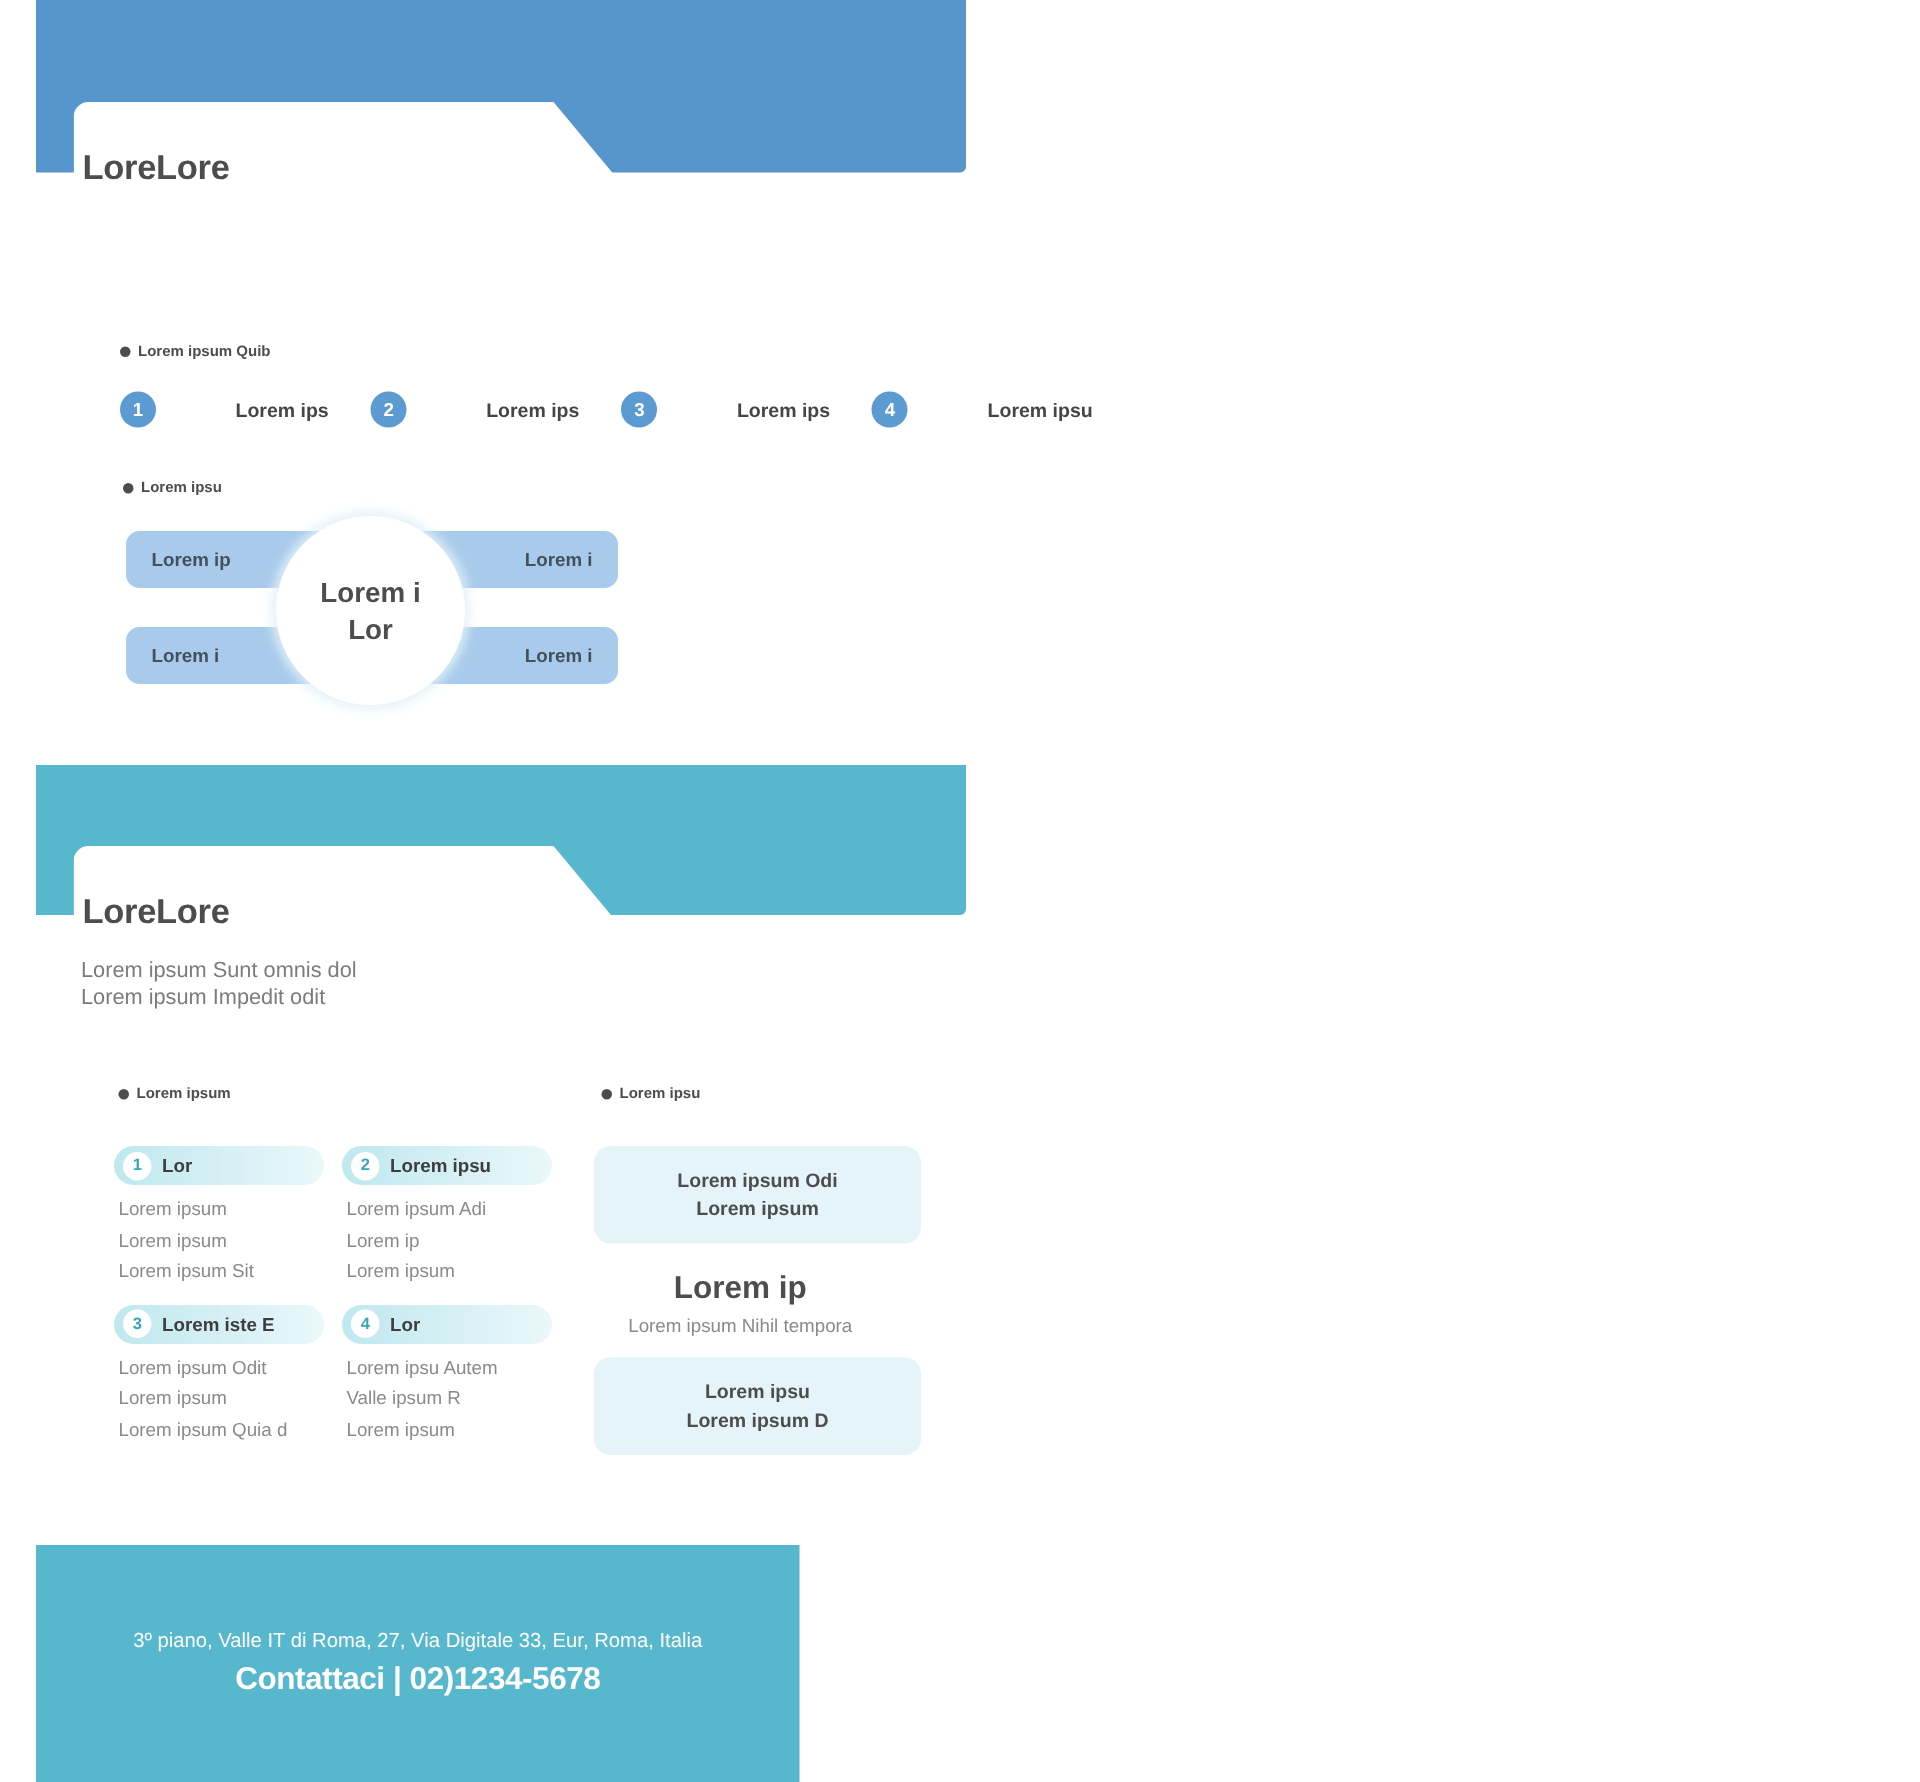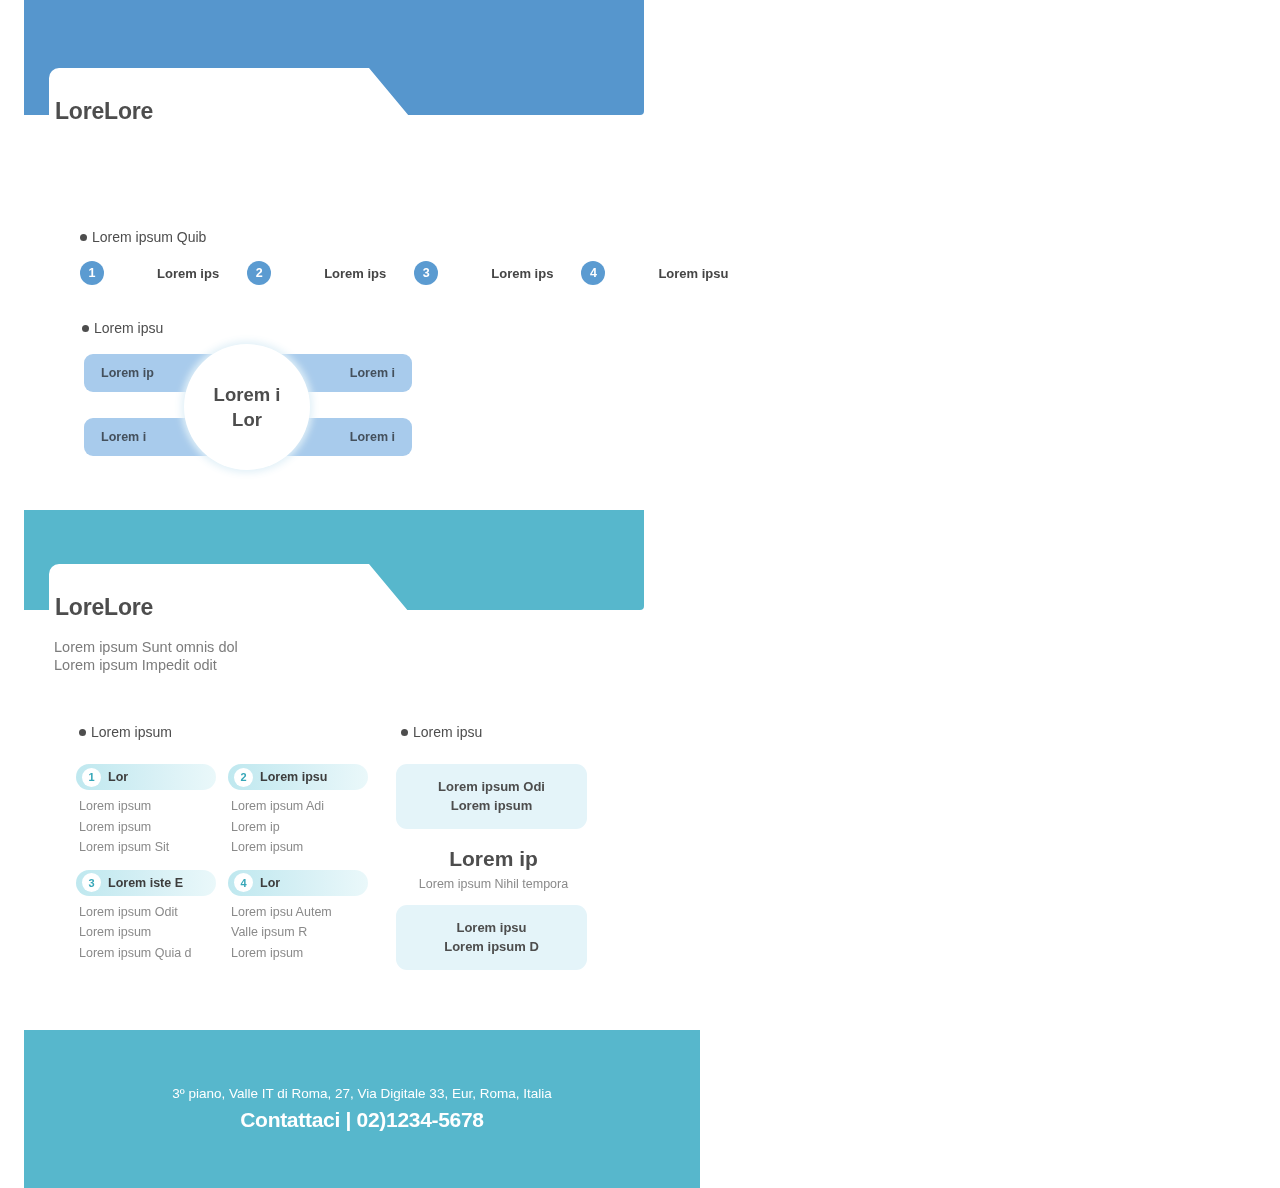--- a/index.html
+++ b/index.html
@@ -87,22 +87,22 @@
     color: #7c7c7c;
     white-space: pre-line;
   }
 
   
   .bullet-heading {
     position: absolute;
     display: flex;
     align-items: center;
     gap: 5px;
-    font-size: 14px;
-    font-weight: normal;
+    font-size: 10px;
+    font-weight: bold;
     color: #4d4d4d;
   }
   .bullet-dot {
     width: 7px;
     height: 7px;
     border-radius: 50%;
     background: #4d4d4d;
     flex: 0 0 auto;
   }
 
@@ -237,21 +237,21 @@
   }
   .num-line {
     font-size: 12.5px;
     line-height: 20.5px;
     color: #8a8a8a;
     white-space: nowrap;
   }
 
   
   .info-box {
-    width: 191px;
+    width: 218px;
     border-radius: 11px;
     background: #e4f4f9;
     display: flex;
     flex-direction: column;
     align-items: center;
     justify-content: center;
     padding: 14px 8px;
     box-sizing: border-box;
     line-height: 18.5px;
   }
@@ -275,21 +275,21 @@
     font-size: 12.5px;
     color: #8a8a8a;
     margin-top: 6px;
   }
 
   
   #footer {
     position: absolute;
     left: 0;
     top: 1030px;
-    width: 676px;
+    width: 509px;
     height: 158px;
     background: #57b7cc;
     display: flex;
     flex-direction: column;
     align-items: center;
     justify-content: center;
   }
   #footer-address {
     font-size: 13.5px;
     color: #ffffff;

